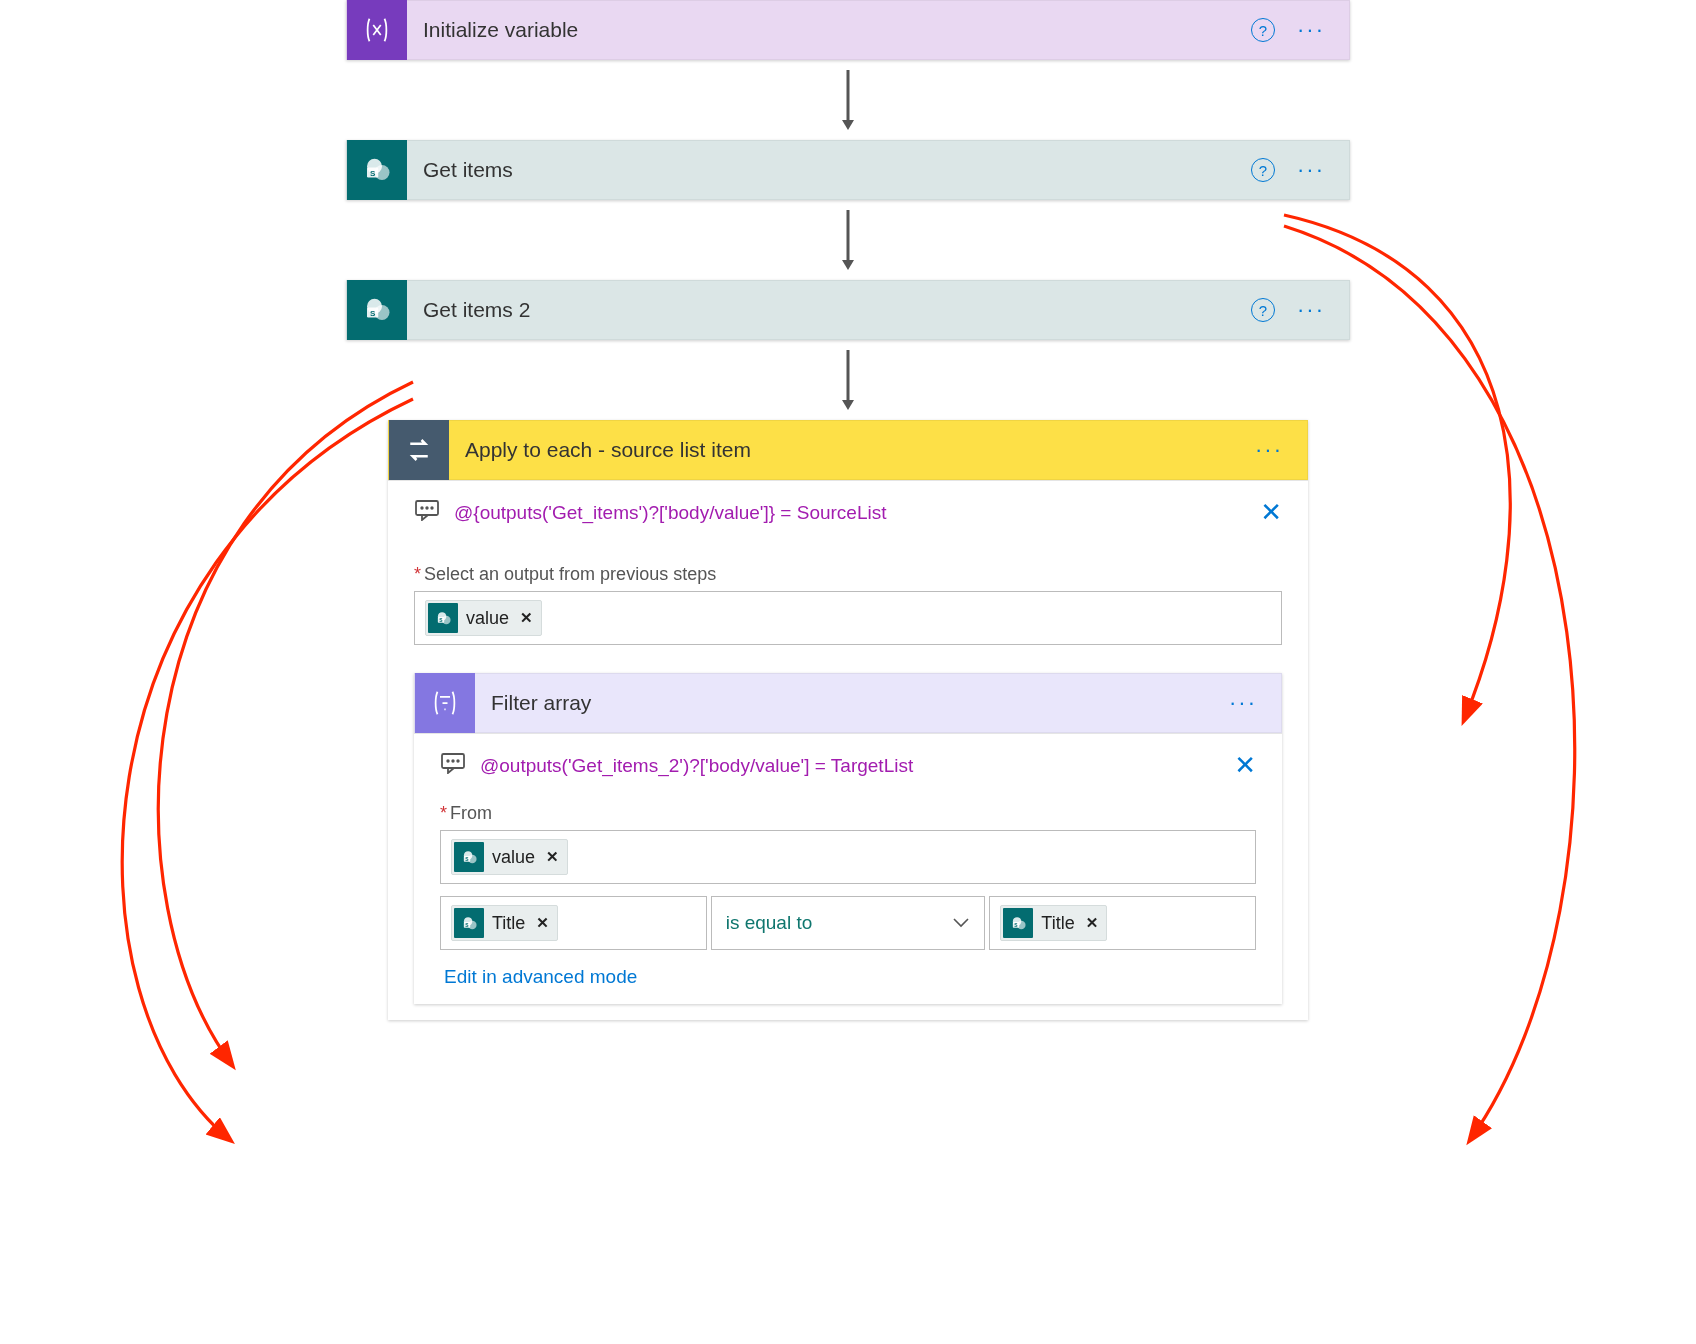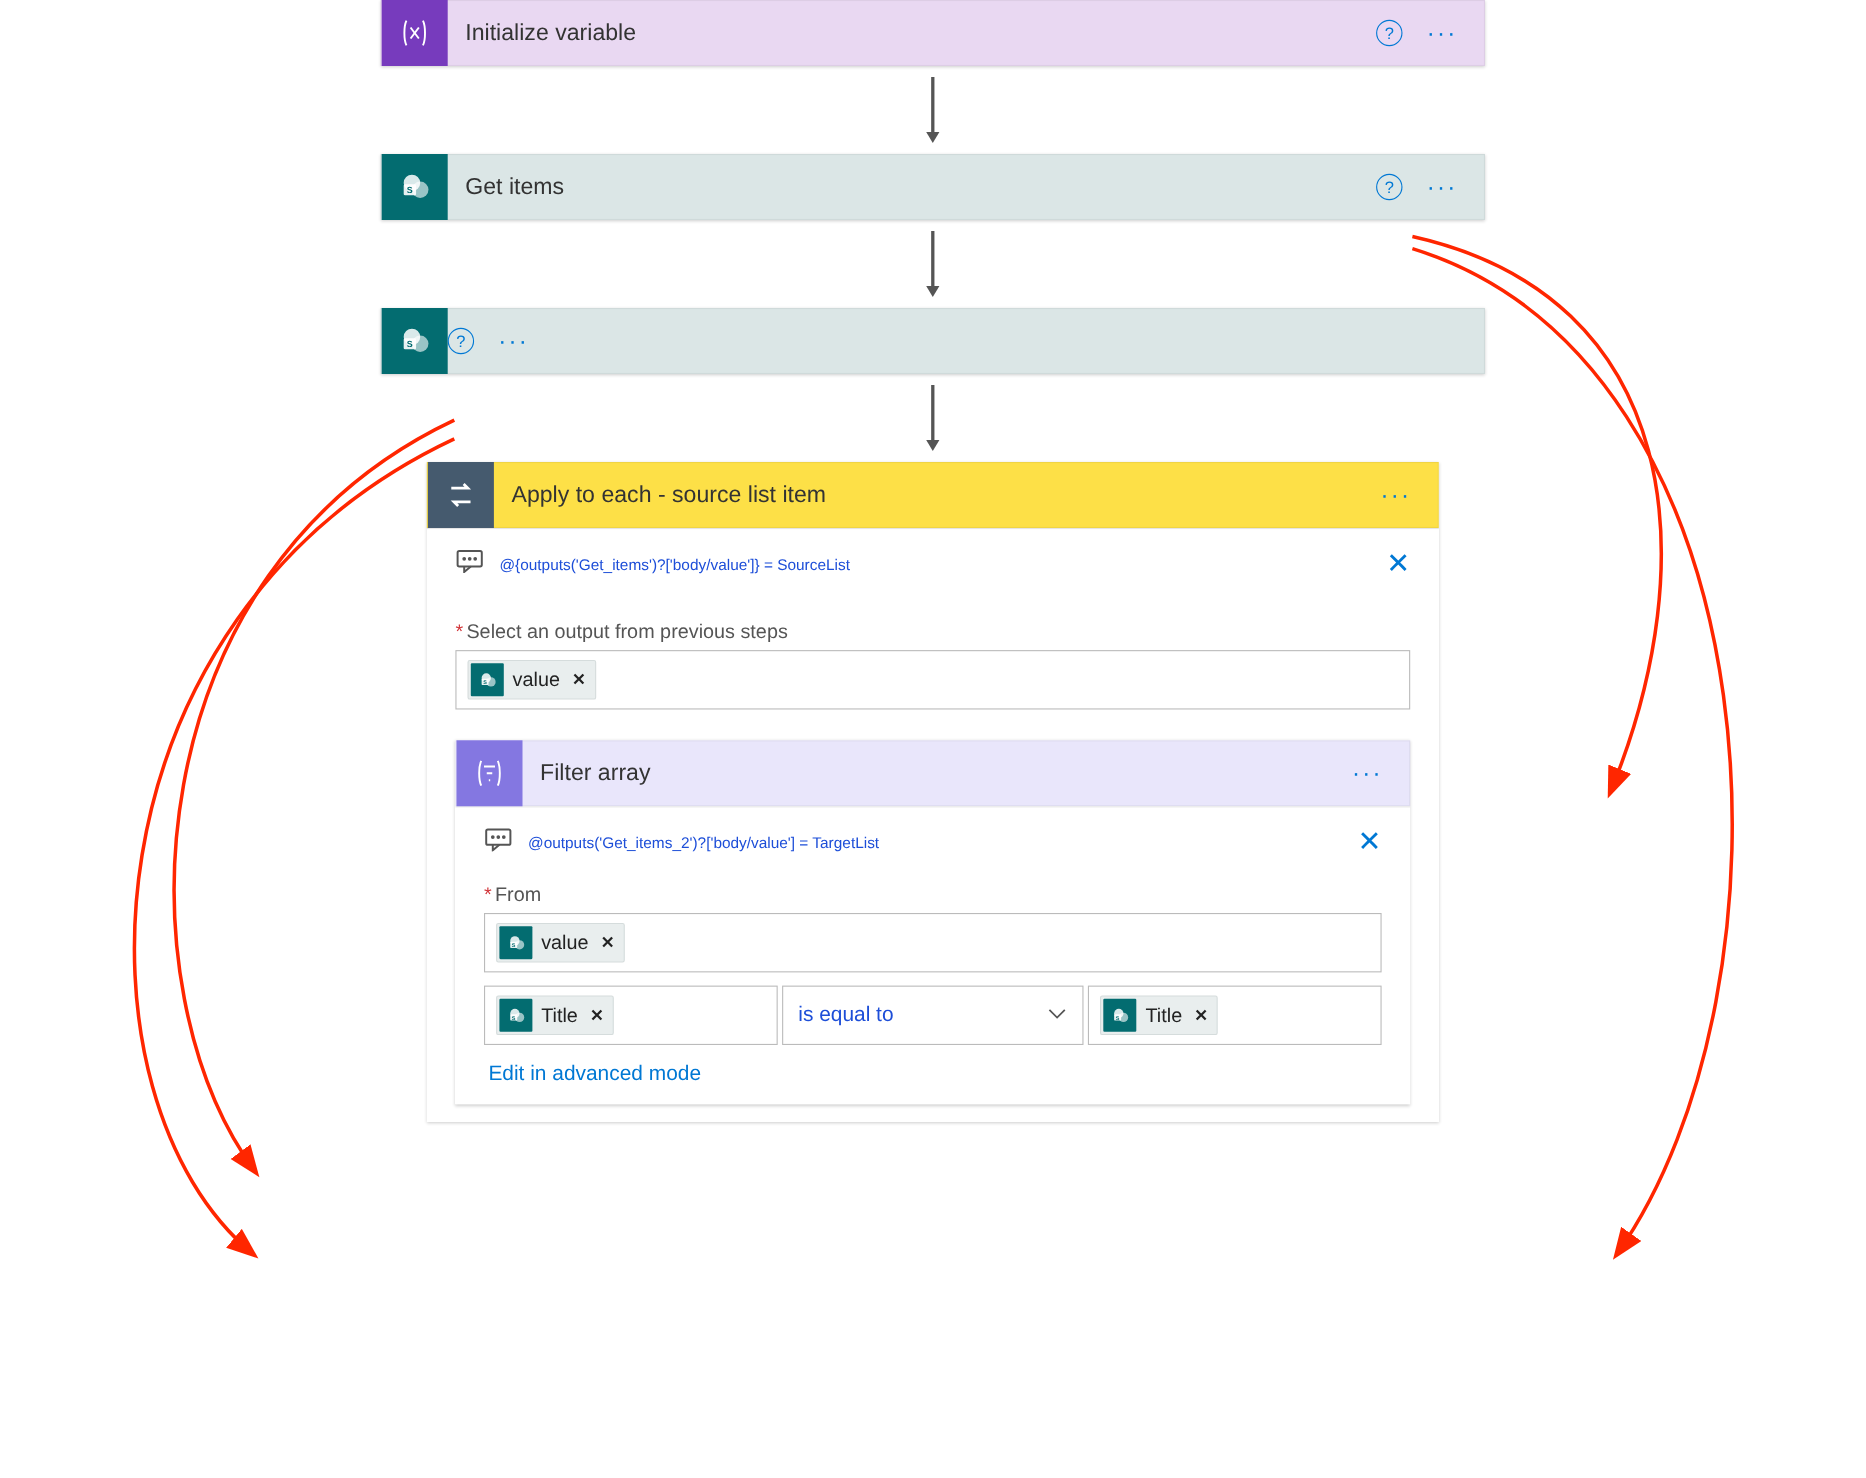--- a/index.html
+++ b/index.html
@@ -94,22 +94,22 @@
   }
   .body-pad { padding: 10px 26px 16px 26px; }
   .comment-row {
     display: flex;
     align-items: center;
     padding: 16px 26px 8px 26px;
     gap: 14px;
   }
   .comment-row .text {
     flex: 1;
-    font-size: 14px;
-    color: #1d4ed8;
+    font-size: 19px;
+    color: #a21caf;
   }
   .comment-row .close-x {
     color: #0078d4;
     font-size: 26px;
     cursor: pointer;
     font-family: "Segoe UI", sans-serif;
     font-weight: 300;
   }
   .field-label {
     display: flex;
@@ -164,21 +164,21 @@
   .cond-row .input-box { flex: 1; }
   .select-box {
     border: 1px solid #bbb;
     background: #fff;
     padding: 10px 14px;
     min-height: 48px;
     display: flex;
     align-items: center;
     justify-content: space-between;
     font-size: 19px;
-    color: #1d4ed8;
+    color: #0f766e;
     flex: 1;
     cursor: pointer;
   }
   .select-box svg { width: 18px; height: 12px; }
   .link-text {
     color: #0078d4;
     font-size: 19px;
     padding: 16px 0 0 4px;
     cursor: pointer;
   }
@@ -270,20 +270,21 @@
   <div class="card narrow">
     <div class="card-header teal">
       <div class="icon-box teal">
         <svg viewBox="0 0 24 24" fill="currentColor">
             <circle cx="10" cy="9" r="6" opacity="0.85"></circle>
             <circle cx="16" cy="14" r="6" opacity="0.6"></circle>
             <rect x="4" y="10" width="9" height="8" rx="1" fill="#fff" opacity="0.9"></rect>
             <text x="6.3" y="16.5" font-size="6.5" font-family="Arial" font-weight="bold" fill="#036c70">S</text>
           </svg>
       </div>
+      <div class="card-title">Get items 2</div>
       <div class="card-actions">
         <div class="help-icon">?</div>
         <div class="more-icon">···</div>
       </div>
     </div>
   </div>
 
   <div class="connector">
     <svg viewBox="0 0 24 60">
         <line x1="12" y1="0" x2="12" y2="54" stroke="#555" stroke-width="3"></line>

